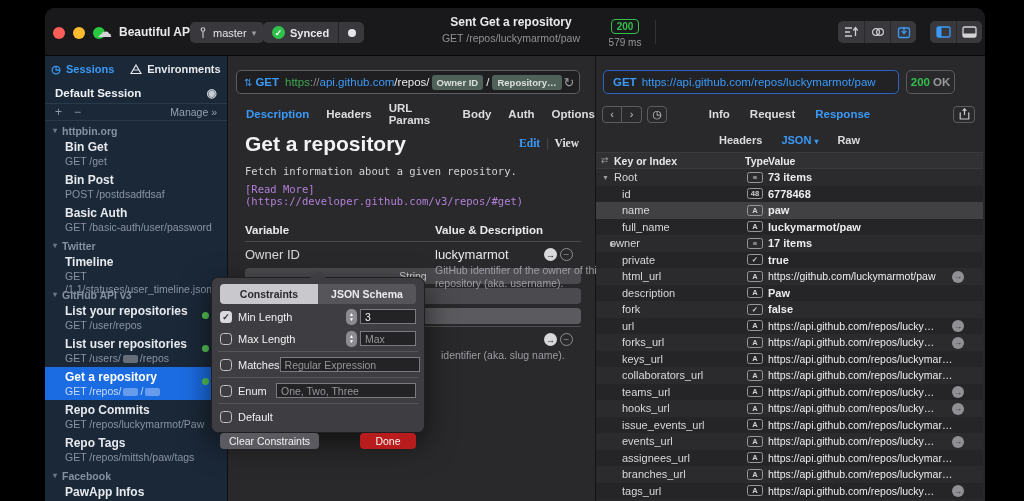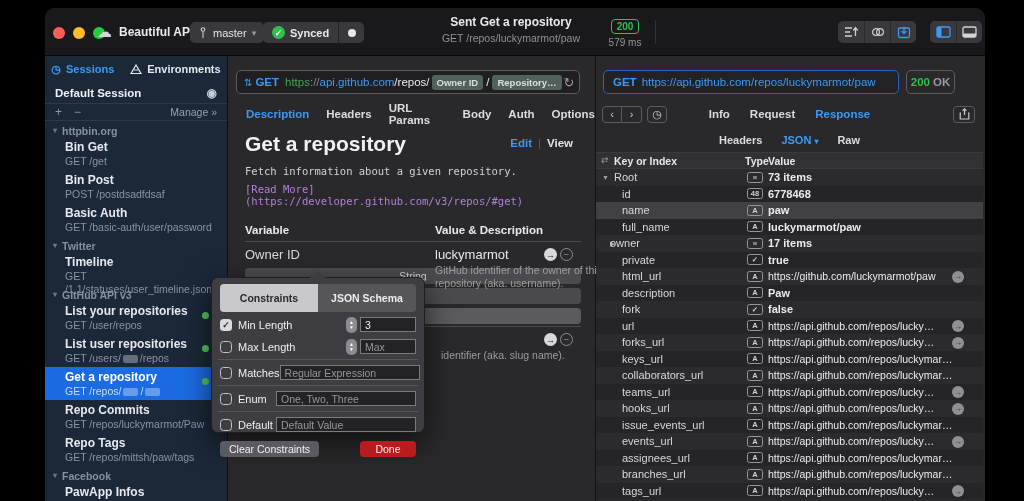--- a/index.html
+++ b/index.html
@@ -85,21 +85,21 @@
   .u-refresh { margin-left:auto; color:#9c9ca0; font-size:13px; }
   .req-tabs { position:absolute; left:0; top:46px; width:100%; height:24px; display:flex; align-items:center;
     gap:17px; padding-left:18px; }
   .rtab { font-size:11.5px; font-weight:bold; color:#dcdcde; }
   .rtab.active { color:#3b9af8; }
 
   
   .doc { position:absolute; left:0; top:72px; width:100%; height:373px; padding:0 14px 0 17px; }
   .doc-head { position:relative; margin-top:4px; }
   .doc-title { font-size:21px; font-weight:bold; color:#f2f2f4; }
-  .doc-actions { position:absolute; right:8px; top:5px; font-size:11.5px; font-weight:bold; }
+  .doc-actions { position:absolute; right:2px; top:5px; font-size:11.5px; font-weight:bold;font-family:Liberation Serif, serif; }
   .doc-actions .edit { color:#3b9af8; } .doc-actions .bar{ color:#5c5c5f; margin:0 6px; font-weight:normal; }
   .doc-actions .view { color:#e2e2e4; }
   .doc-desc { margin-top:9px; font-family:"DejaVu Sans Mono", monospace; font-size:10.5px; color:#d2d2d4; }
   .doc-more { margin-top:6px; font-family:"DejaVu Sans Mono", monospace; font-size:10.5px; color:#b27fd8; }
   .vt-head { position:relative; margin-top:17px; height:15px; font-size:11.5px; font-weight:bold; color:#eaeaec; }
   .vt-col2h { position:absolute; left:190px; top:0; }
   .vt-divider { height:1px; background:#4c4c4f; margin-top:2px; }
   .vt-row { position:relative; padding-top:5px; min-height:48px; }
   .vt-name { font-size:13px; color:#d8d8da; }
   .vt-badges { display:flex; gap:4px; margin-top:6px;flex-direction:column; }
@@ -112,21 +112,21 @@
   .ci { width:13px; height:13px; border-radius:50%; display:flex; align-items:center; justify-content:center; }
   .ci.go { background:#d9d9db; color:#2b2b2d; font-size:9px; font-weight:bold; }
   .ci.minus { border:1.5px solid #8e8e92; color:#8e8e92; font-size:10px; line-height:9px; }
   .vt-row2-desc { position:absolute; left:196px; top:22px; width:180px; font-size:10.5px; color:#9c9ca2; }
 
   
   .popover { position:absolute; left:211px; top:277px; width:214px; height:156px; background:#3e3e42;
     border:1px solid #1f1f22; border-radius:7px; box-shadow:0 10px 30px rgba(0,0,0,.6); z-index:60; padding:6px 8px; }
   .pop-arrow { position:absolute; left:98px; top:-7px; width:0; height:0;
     border-left:8px solid transparent; border-right:8px solid transparent; border-bottom:7px solid #3e3e42; }
-  .seg { display:flex; height:28px; border-radius:4px; overflow:hidden; }
+  .seg { display:flex; height:20px; border-radius:4px; overflow:hidden; }
   .seg-btn { flex:1; border:none; font-size:10.5px; font-weight:bold; display:flex; align-items:center; justify-content:center; }
   .seg-btn.on { background:#c9c9cd; color:#2a2a2c; }
   .seg-btn.off { background:#55555a; color:#ececee; }
   .pop-row { display:flex; align-items:center; height:19px; margin-top:3px; }
   .pop-div { height:1px; background:#55555a; margin:3px -2px 0; }
   .cbx { width:12px; height:12px; border-radius:3.5px; margin-right:6px; flex:none;
     display:flex; align-items:center; justify-content:center; font-size:9px; }
   .cbx.on { background:#dadade; color:#2a2a2c; font-weight:bold; }
   .cbx.off { border:1.5px solid #c3c3c7; background:transparent; }
   .pop-label { font-size:11px; color:#f0f0f2; }
@@ -638,23 +638,20 @@
           <span class="cbx off"></span>
           <span class="pop-label">Enum</span>
           <span class="pop-right">
             <input class="pfield pf-l" placeholder="One, Two, Three" style="">
           </span>
         </div>
         <div class="pop-div"></div>
         <div class="pop-row">
           <span class="cbx off"></span>
           <span class="pop-label">Default</span>
-          <span class="pop-right">
-            <input class="pfield pf-l" placeholder="Default Value" style="">
-          </span>
         </div>
       </div>
     <div class="pop-btns">
       <button class="pbtn clear">Clear Constraints</button>
       <button class="pbtn done">Done</button>
     </div>
   </div>
 </div>
 
 </body></html>

